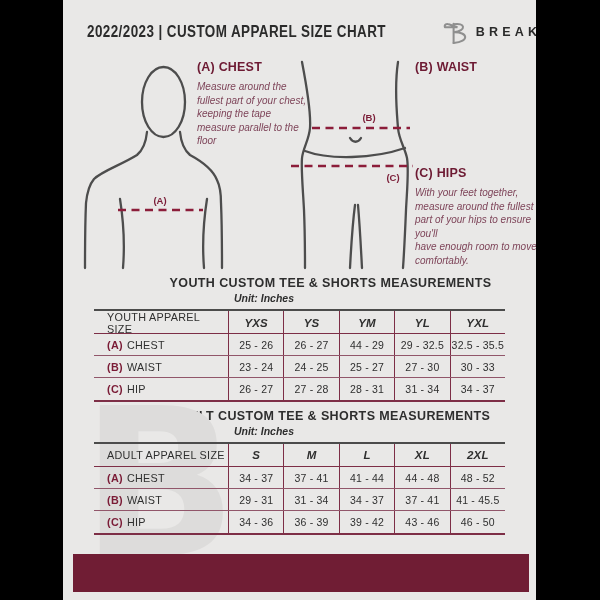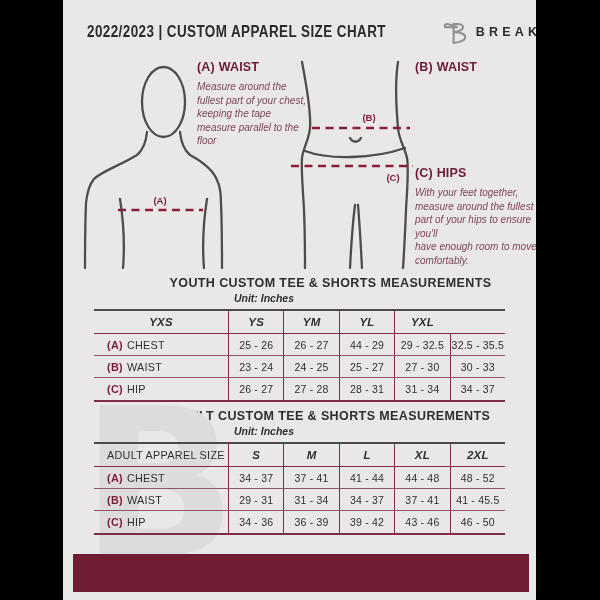--- a/index.html
+++ b/index.html
@@ -101,34 +101,35 @@
       <line x1="243" y1="70" x2="341" y2="70"></line>
       <line x1="222" y1="108" x2="344" y2="108"></line>
     </g>
     <g class="marker">
       <text x="91" y="146" text-anchor="middle">(A)</text>
       <text x="300" y="63" text-anchor="middle">(B)</text>
       <text x="324" y="123" text-anchor="middle">(C)</text>
     </g>
   </svg>
 
-  <div class="g-head g-chest-h">(A) WAIST</div>
+  <div class="g-head g-chest-h">(A) CHEST</div>
   <div class="g-body g-chest-b">Measure around the fullest part of your chest, keeping the tape measure parallel to the floor</div>
 
   <div class="g-head g-waist-h">(B) WAIST</div>
 
   <div class="g-head g-hips-h">(C) HIPS</div>
   <div class="g-body g-hips-b">With your feet together, measure around the fullest part of your hips to ensure you'll
 have enough room to move comfortably.</div>
 
   <div class="sec-title y-title">YOUTH CUSTOM TEE &amp; SHORTS MEASUREMENTS</div>
   <div class="sec-unit y-unit">Unit: Inches</div>
 
   <div class="tbl y-tbl">
     <div class="t-row t-head">
+      <div class="t-cell t-label">YOUTH APPAREL SIZE</div>
       <div class="t-cell t-size">YXS</div>
       <div class="t-cell t-size">YS</div>
       <div class="t-cell t-size">YM</div>
       <div class="t-cell t-size">YL</div>
       <div class="t-cell t-size">YXL</div>
     </div>
     <div class="t-row">
       <div class="t-cell t-label">
           <span class="pfx">(A)</span>
           <span>CHEST</span>

